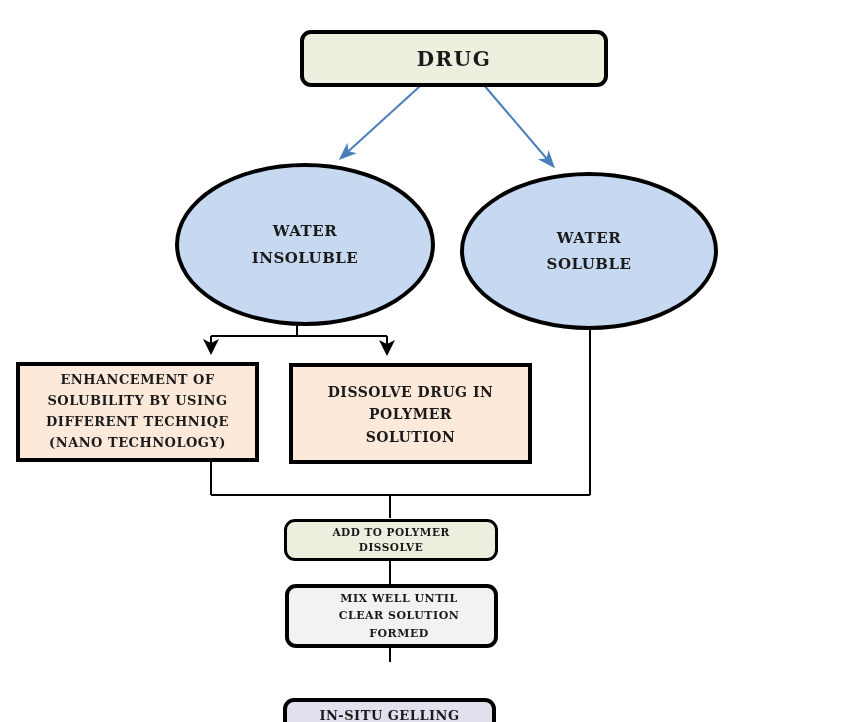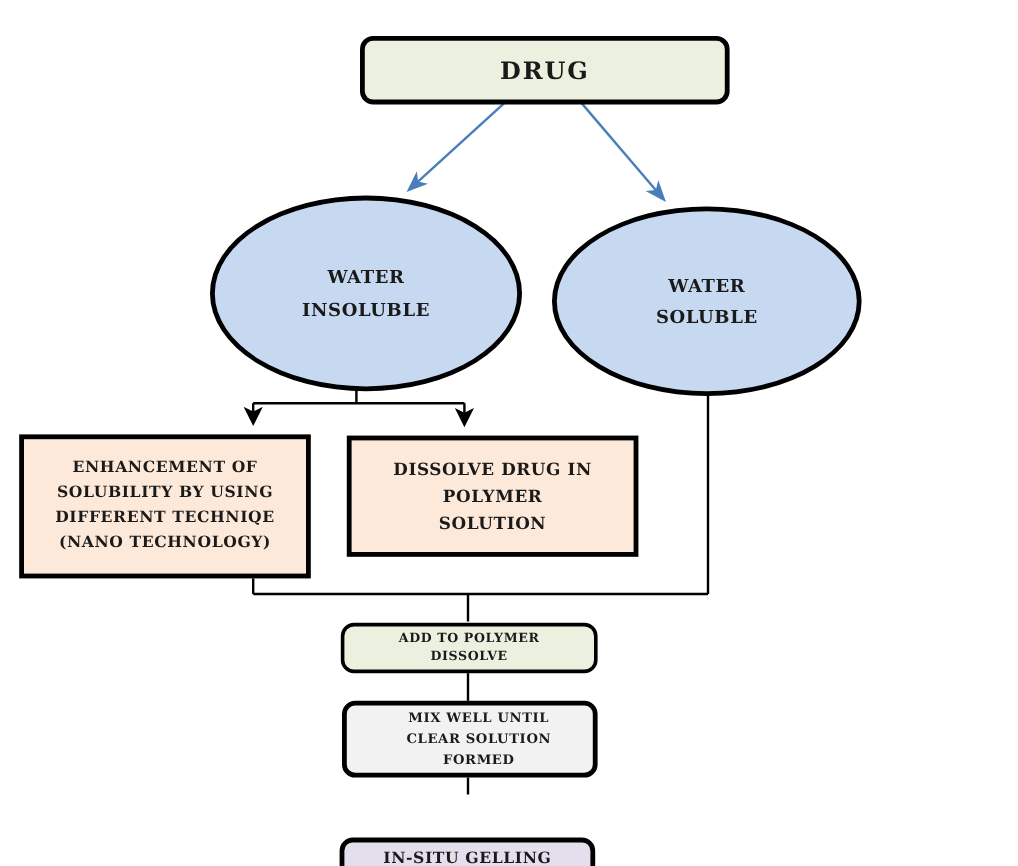--- a/index.html
+++ b/index.html
@@ -11,21 +11,21 @@
     position:absolute;box-sizing:border-box;border:4px solid #000;
     display:flex;align-items:center;justify-content:center;text-align:center;
     font-weight:bold;white-space:pre-line;letter-spacing:.5px;
   }
   .rounded{border-radius:11px;}
   .ellipse{border-radius:50%;}
   
   .n-drug     {left:300px;top:18px; width:308px;height:57px; font-size:20px;letter-spacing:1.5px;margin-top:12px;}
   .n-insol    {left:175px;top:163px;width:260px;height:163px;font-size:15px;line-height:1.75;}
   .n-sol      {left:460px;top:172px;width:258px;height:158px;font-size:15px;line-height:1.75;}
-  .n-enh      {left:16px; top:362px;width:243px;height:120px;font-size:13px;line-height:1.6;}
+  .n-enh      {left:16px; top:362px;width:243px;height:100px;font-size:13px;line-height:1.6;}
   .n-dis      {left:289px;top:363px;width:243px;height:101px;font-size:14px;line-height:1.6;
                align-items:flex-start;padding-top:14px;}
   .n-add      {left:284px;top:519px;width:214px;height:42px; font-size:10.5px;line-height:1.45;border-width:3px;}
   .n-mix      {left:285px;top:584px;width:213px;height:64px; font-size:11px;line-height:1.55;padding-left:15px;}
   .n-gel      {left:283px;top:662px;width:213px;height:58px; font-size:13px;line-height:1.6;}
   svg.connectors{position:absolute;left:0;top:0;}
   .ln-black{stroke:#000;stroke-width:2;fill:none;}
   .ln-blue {stroke:#4a7ebb;stroke-width:2;fill:none;}
   .mk-black{fill:#000;}
   .mk-blue {fill:#4a7ebb;}

